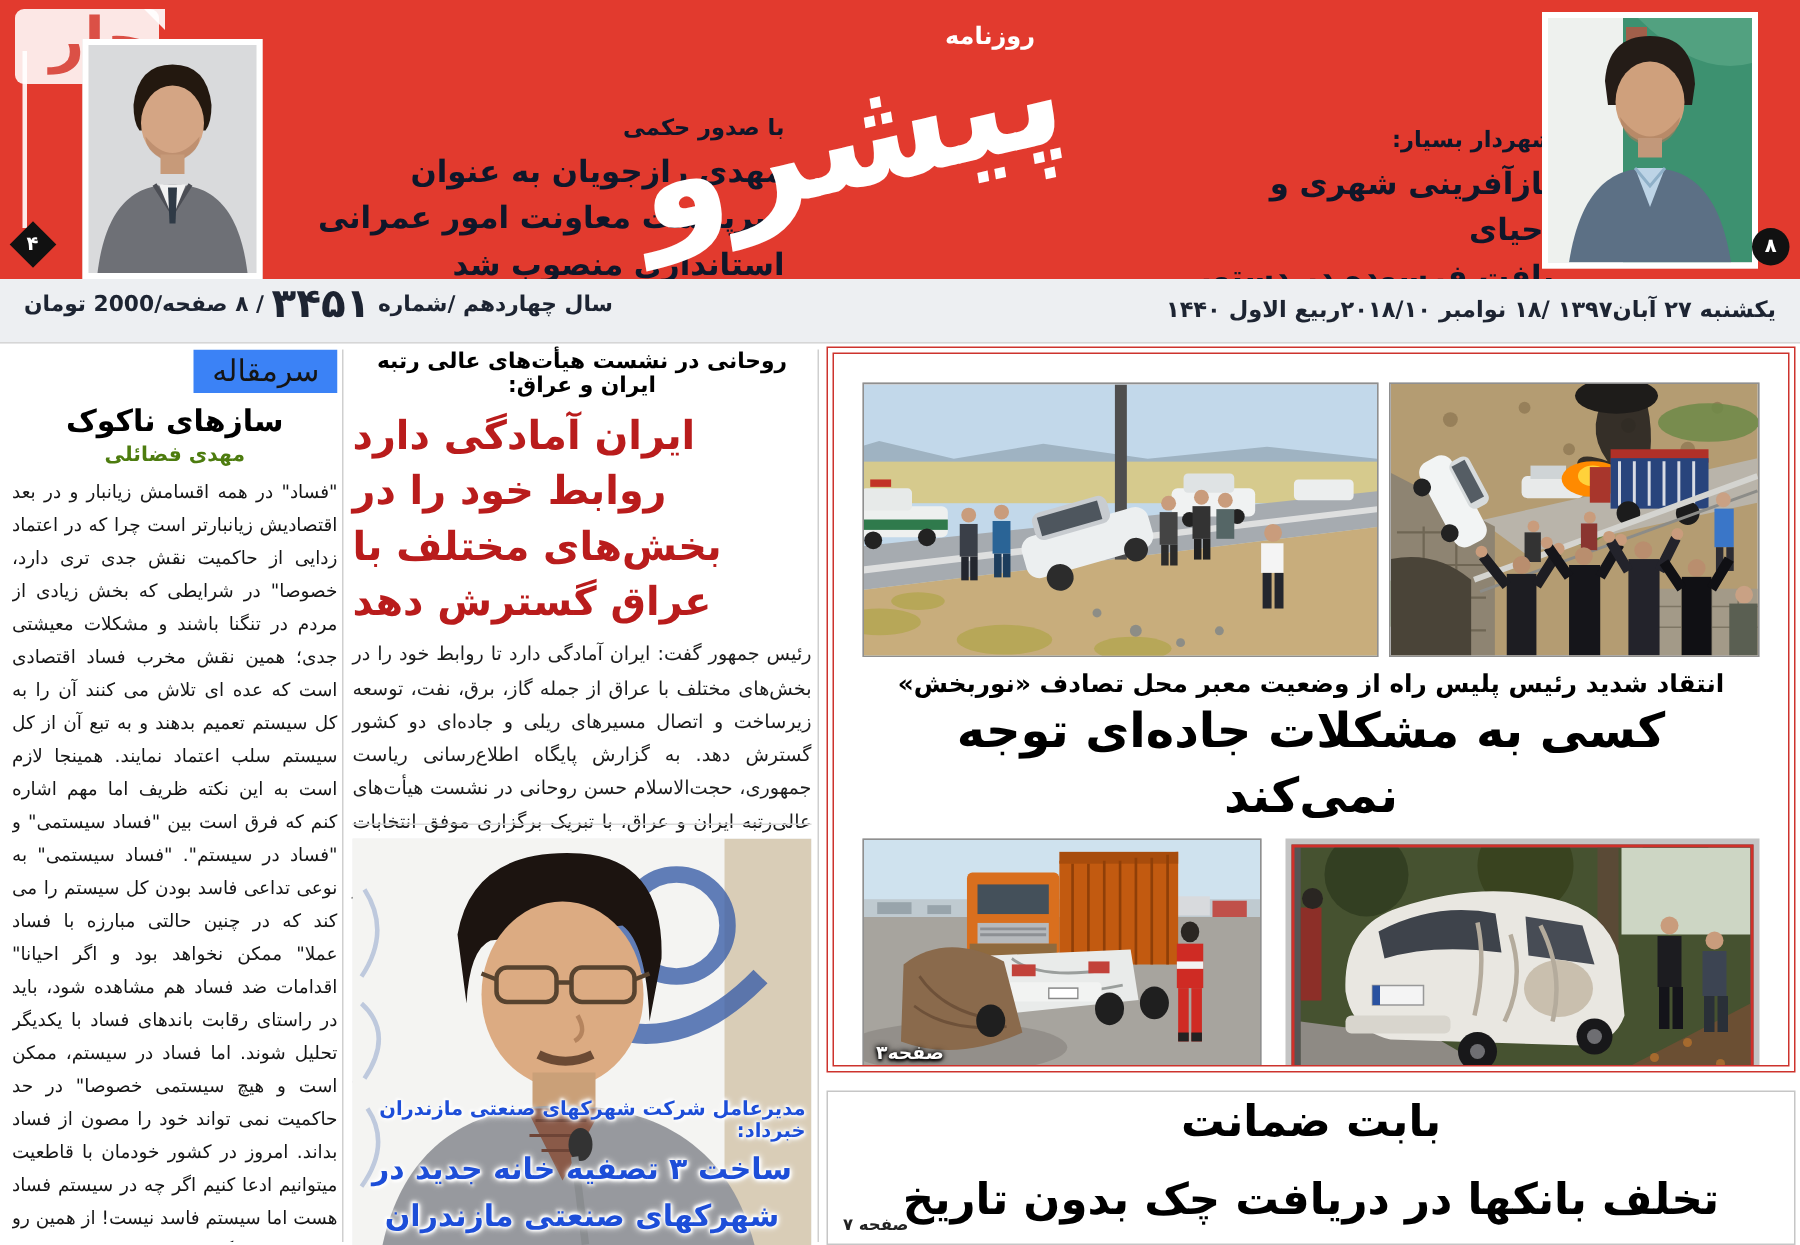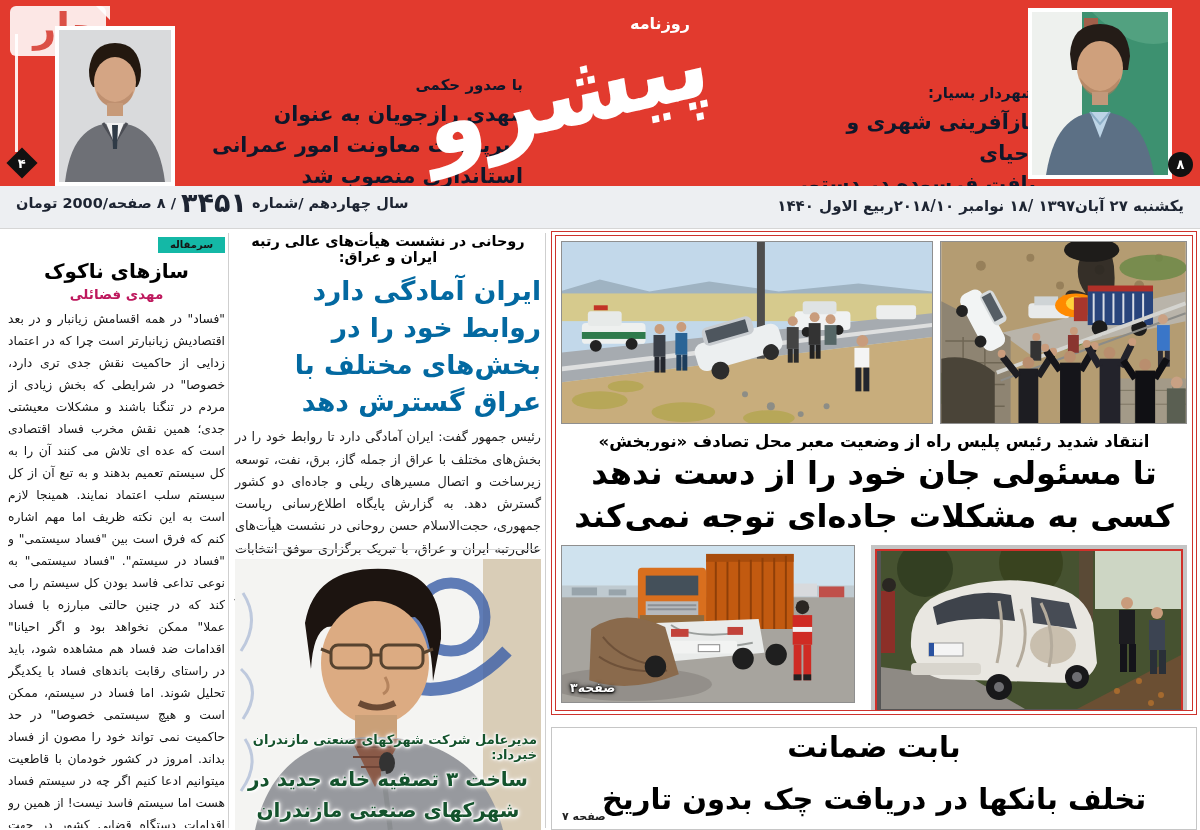--- a/index.html
+++ b/index.html
@@ -34,44 +34,44 @@
       transform:rotate(-13deg) skewX(-4deg);}
   
   .dateline{position:absolute;left:0;top:186px;width:1200px;height:42px;background:#edeff2;
       border-bottom:1px solid #d6d6d6;color:#1d2432;}
   .dl-right{position:absolute;right:16px;top:11px;font-size:15px;font-weight:bold;}
   .dl-left{position:absolute;left:16px;top:3px;display:flex;align-items:center;gap:5px;}
   .dl-left .sm{font-size:14.5px;font-weight:bold;}
   .issue-num{font-size:27px;font-weight:bold;line-height:1;}
   
   .col-edit{position:absolute;left:8px;top:233px;width:217px;height:595px;overflow:hidden;}
-  .badge{display:inline-block;background:#14b8a6;color:#151515;font-size:10px;font-weight:bold;
+  .badge{display:inline-block;background:#3b82f6;color:#151515;font-size:20px;font-weight:normal;
       padding:2px 12px 3px;}
   .edit-title{text-align:center;font-size:20px;font-weight:bold;color:#000;margin:6px 0 3px;}
-  .edit-author{text-align:center;font-size:13.5px;font-weight:bold;color:#be185d;margin-bottom:6px;}
+  .edit-author{text-align:center;font-size:13.5px;font-weight:bold;color:#4d7c0f;margin-bottom:6px;}
   .edit-body{font-size:12.3px;line-height:1.79;text-align:justify;color:#161616;}
   .pageref-left{text-align:left;font-weight:bold;font-size:13px;margin-top:2px;}
   .divider{position:absolute;width:1px;background:#cfcfcf;}
   .div1{left:228px;top:233px;height:595px;}
   .div2{left:545px;top:233px;height:595px;}
   
   .col-mid{position:absolute;left:235px;top:233px;width:306px;}
   .mid-kicker{text-align:center;font-size:14.5px;font-weight:bold;color:#000;}
-  .mid-headline{text-align:right;font-size:26.5px;font-weight:bold;color:#0369a1;line-height:1.4;margin:7px 0 6px;}
+  .mid-headline{text-align:left;font-size:26.5px;font-weight:bold;color:#b91c1c;line-height:1.4;margin:7px 0 6px;}
   .mid-body{font-size:12.8px;line-height:1.74;text-align:justify;color:#1d1d1d;}
   .mid-rule{position:absolute;left:235px;top:549px;width:306px;height:1px;background:#d9d9d9;}
   .mid-photo{position:absolute;left:235px;top:559px;width:306px;height:271px;overflow:hidden;background:#eee;}
   .mid-cap{position:absolute;left:4px;right:4px;bottom:4px;}
-  .halo{color:#14532d;text-shadow:0 0 2px #fff,0 0 4px #fff,1px 1px 2px #fff,-1px -1px 2px #fff,0 0 6px #fff;}
+  .halo{color:#1d4ed8;text-shadow:0 0 2px #fff,0 0 4px #fff,1px 1px 2px #fff,-1px -1px 2px #fff,0 0 6px #fff;}
   .mid-cap1{font-size:13px;font-weight:bold;text-align:right;margin-bottom:2px;}
   .mid-cap2{font-size:20px;font-weight:bold;text-align:center;line-height:1.55;}
   
   .main-box{position:absolute;left:551px;top:231px;width:646px;height:484px;border:1px solid #cd332d;
       padding:3px;box-sizing:border-box;background:#fff;}
-  .main-inner{border:1px solid #cd332d;width:100%;height:100%;box-sizing:border-box;padding:5px;overflow:hidden;}
+  .main-inner{border:1px solid #cd332d;width:100%;height:100%;box-sizing:border-box;padding:19px;overflow:hidden;}
   .photo-row{display:flex;gap:7px;}
   .ph-big{border:1px solid #8f8f8f;box-sizing:border-box;overflow:hidden;background:#ccc;}
   .ph-bridge{width:247px;height:183px;flex:none;}
   .ph-road{flex:1;height:183px;}
   .main-cap{text-align:center;font-size:16.5px;font-weight:bold;color:#000;margin:8px 0 1px;}
   .main-headline{text-align:center;font-size:32px;font-weight:bold;color:#000;line-height:1.34;}
   .bottom-row{display:flex;gap:16px;margin-top:7px;align-items:flex-start;}
   .van-frame{flex:none;background:#c4c4c4;padding:4px;box-sizing:border-box;}
   .van-inner{border:2px solid #d0302a;width:304px;height:162px;overflow:hidden;background:#555;}
   .truck-wrap{position:relative;flex:1;height:158px;border:1px solid #8f8f8f;box-sizing:border-box;overflow:hidden;background:#bbb;}
@@ -387,21 +387,20 @@
                 <rect x="296" y="107" width="15" height="20" fill="#f4f4f4"></rect>
                 <rect x="297" y="127" width="6" height="24" fill="#23262e"></rect>
                 <rect x="305" y="127" width="6" height="24" fill="#23262e"></rect>
             </g>
           </svg>
         </div>
       </div>
 
       <div class="main-cap">انتقاد شدید رئیس پلیس راه از وضعیت معبر محل تصادف «نوربخش»</div>
       <div class="main-headline">
-        <div>تا مسئولی جان خود را از دست ندهد</div>
         <div>کسی به مشکلات جاده‌ای توجه نمی‌کند</div>
       </div>
 
       <div class="bottom-row">
 
         <div class="van-frame">
           <div class="van-inner">
             <svg width="300" height="158" viewBox="0 0 300 158" preserveAspectRatio="none">
               <rect width="300" height="158" fill="#465230"></rect>
               <circle cx="44" cy="18" r="28" fill="#333f22"></circle>

